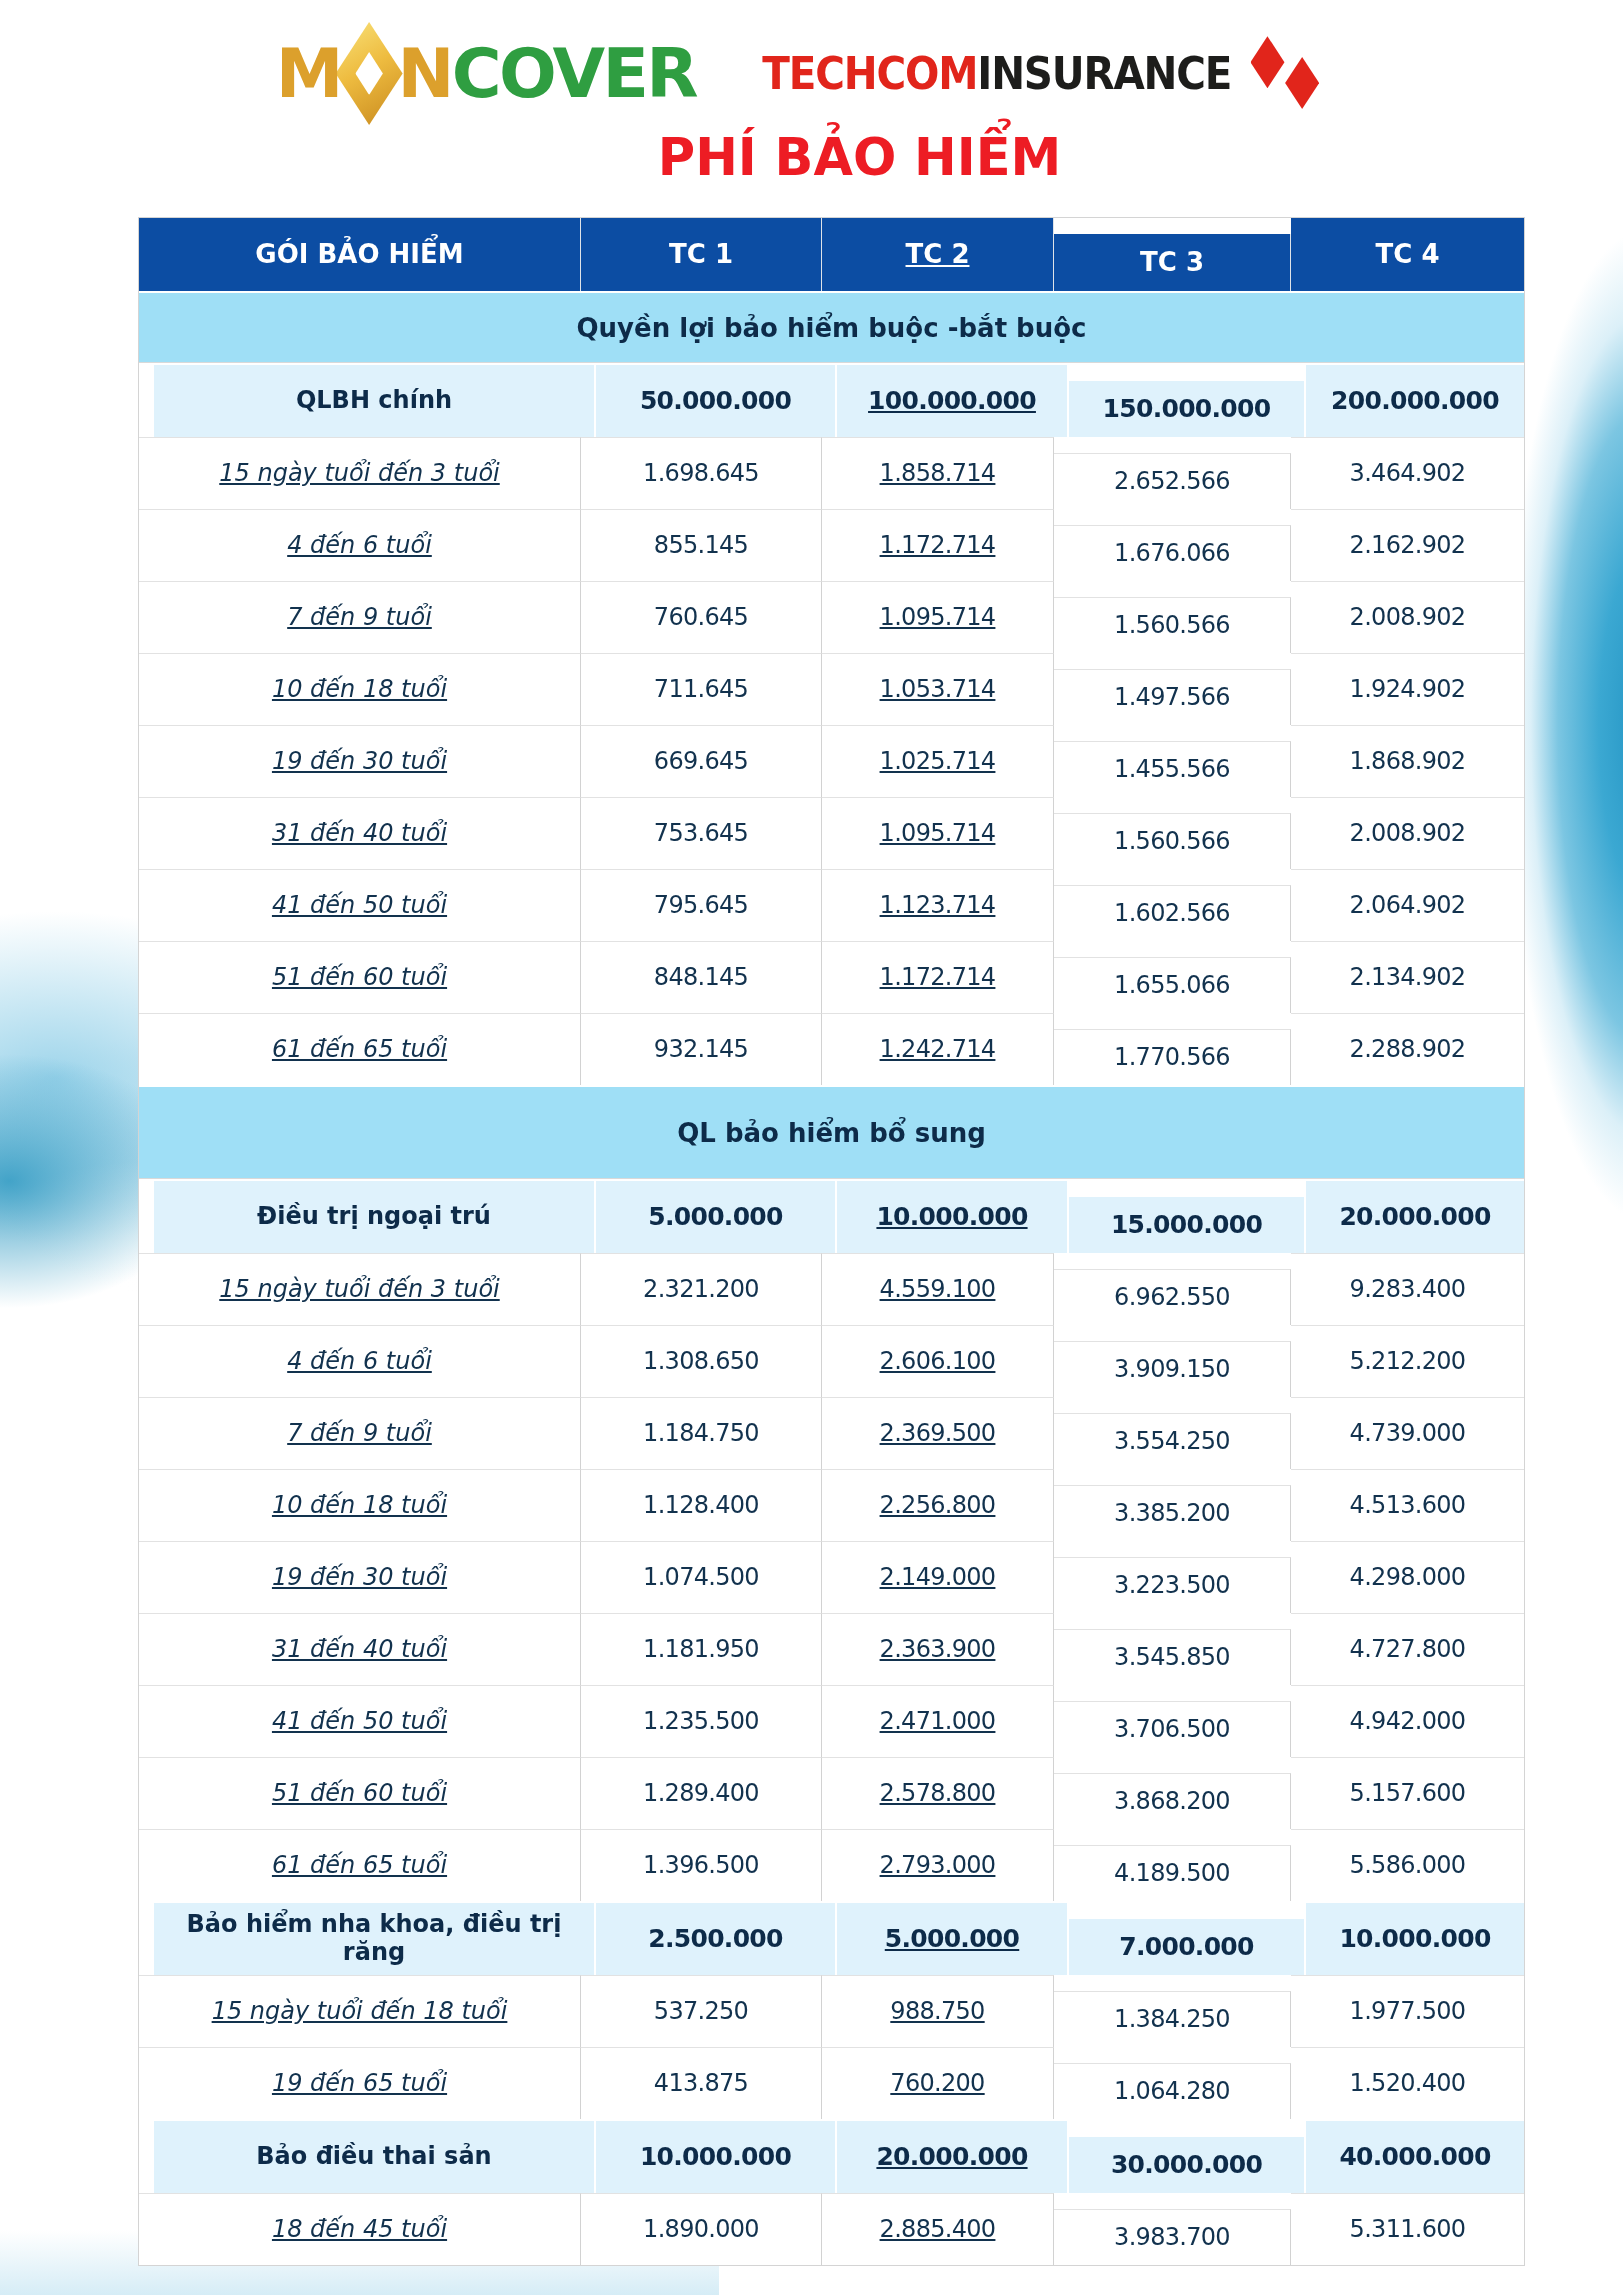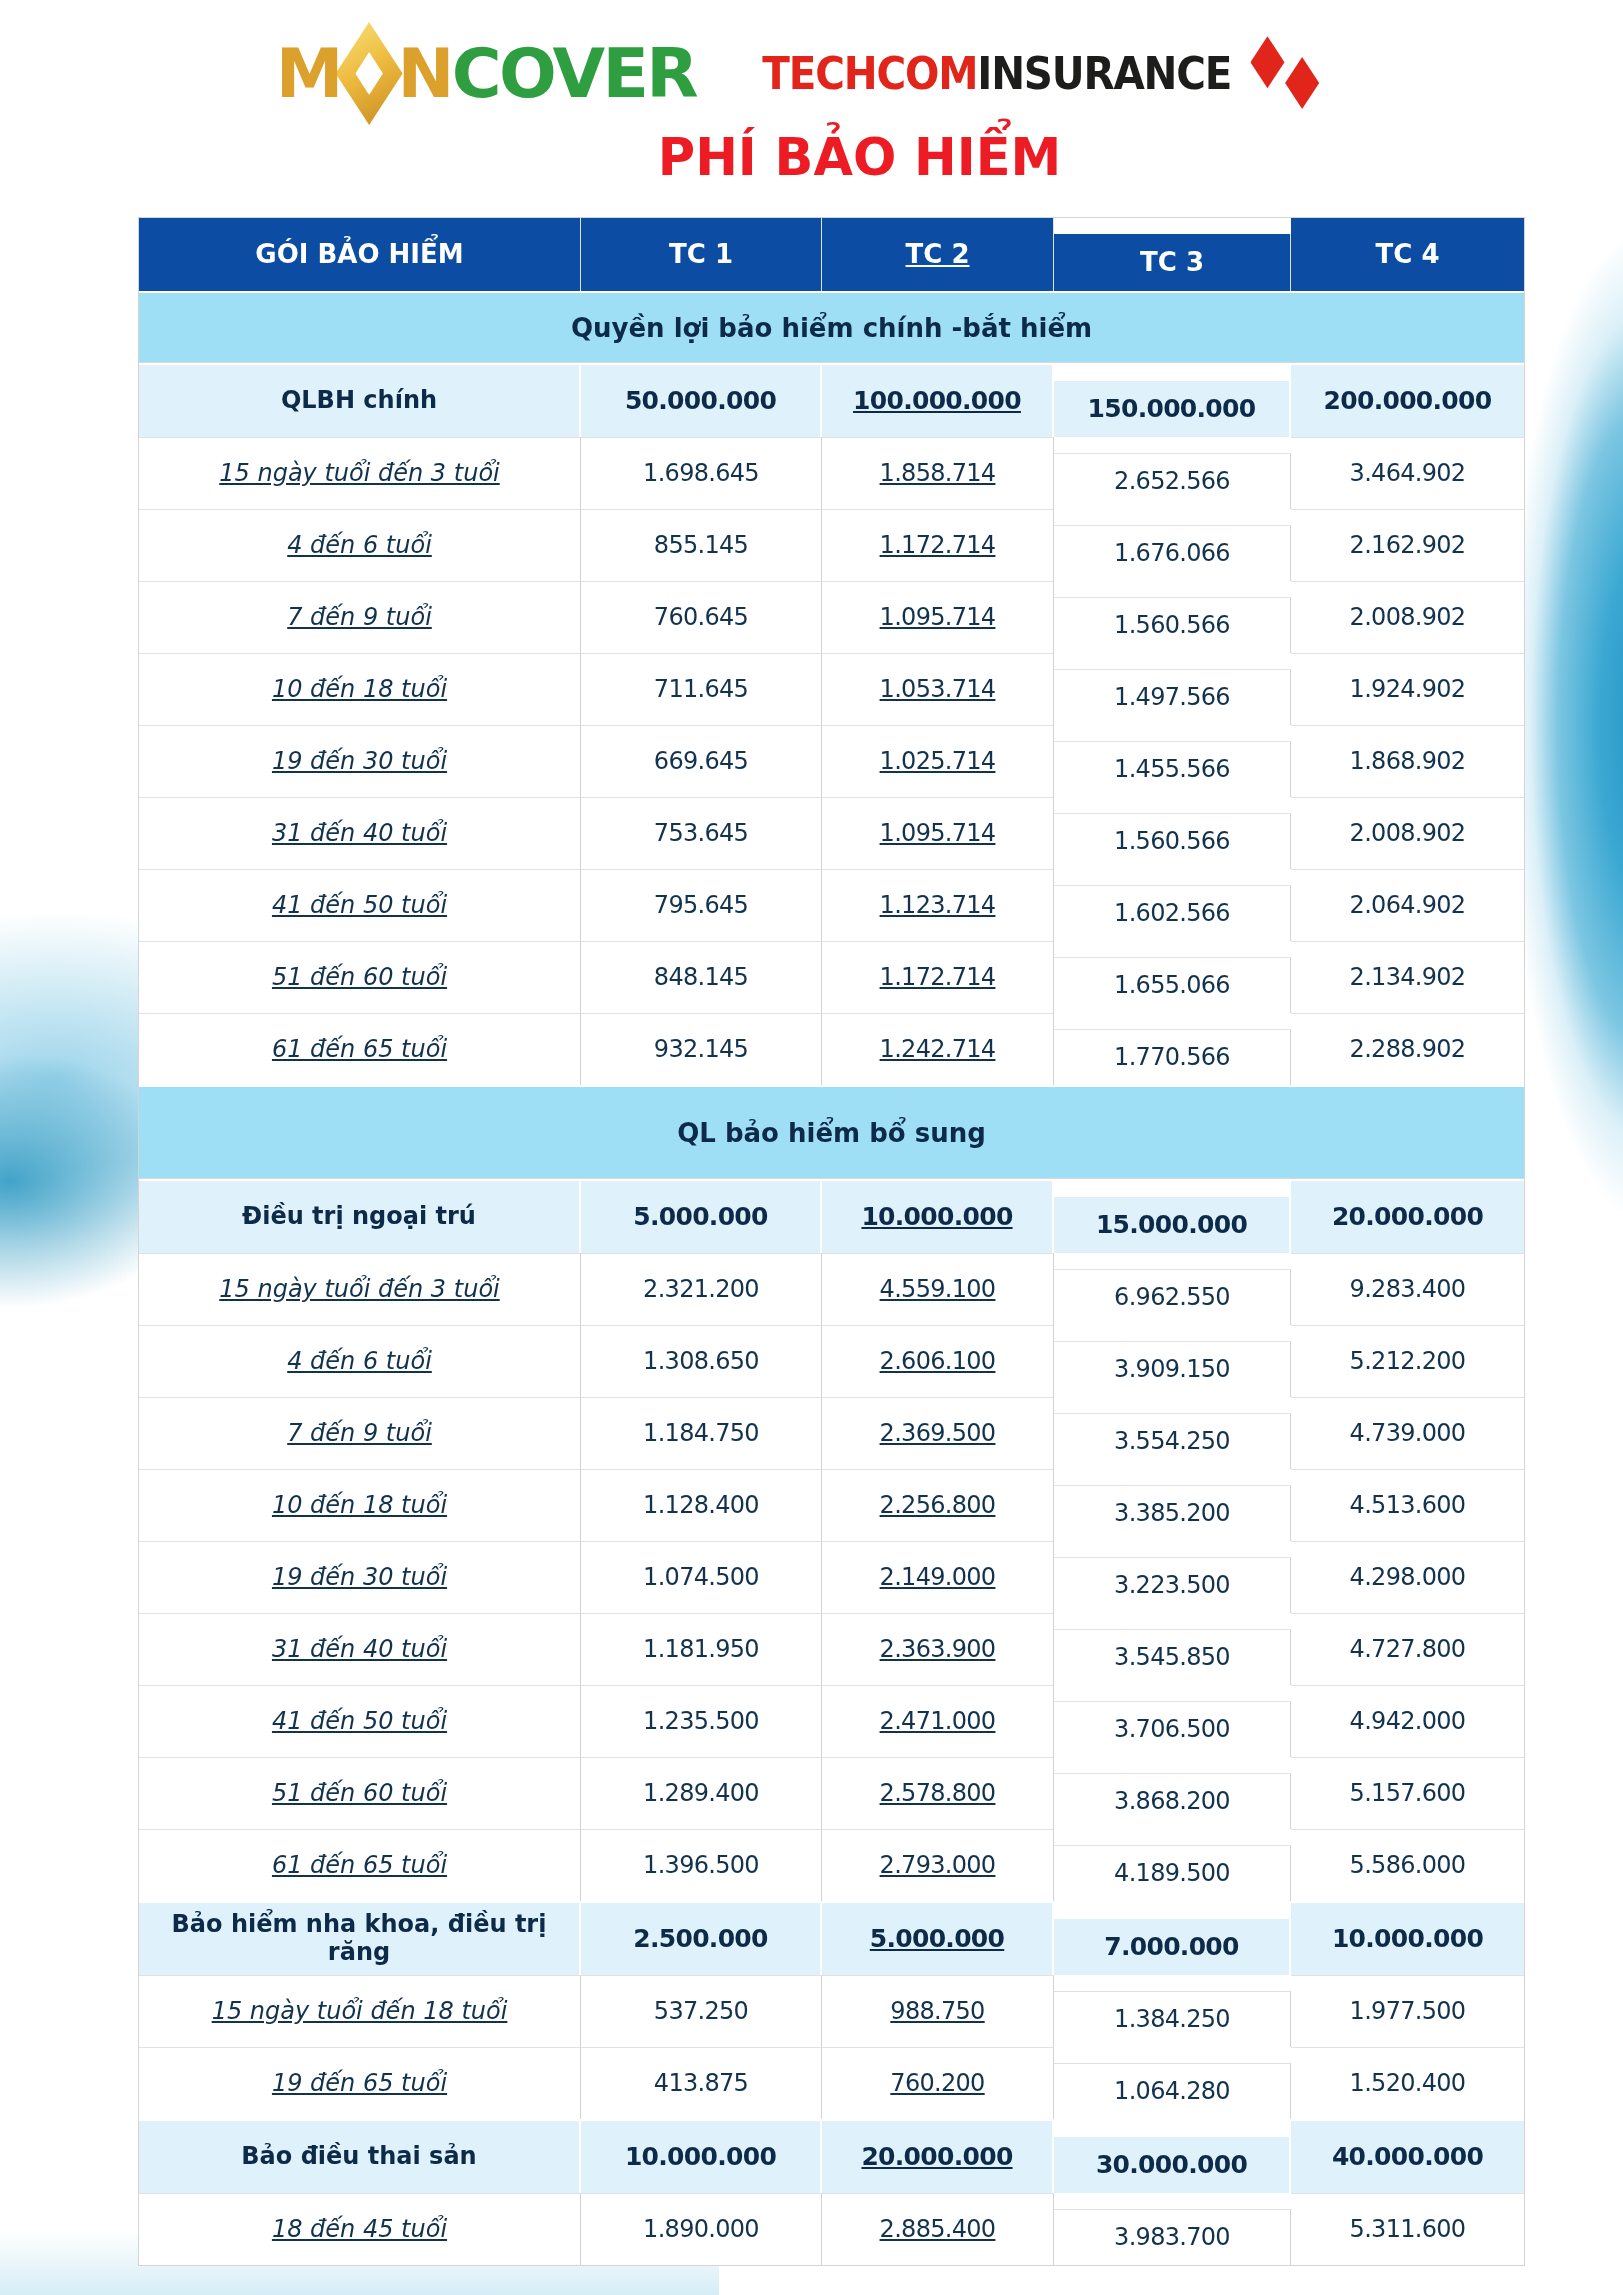--- a/index.html
+++ b/index.html
@@ -71,21 +71,21 @@
   .head .cell{background:#0c4da3;color:#ffffff;font-weight:bold;font-size:26px;
               border-right:1.3px solid #dfe3e8;}
   .head .cell:last-child{border-right:none;}
   .sec{background:#9fdff6;align-items:center;justify-content:center;
        border-top:2px solid #ffffff;border-bottom:1.3px solid #d9d9d9;}
   .sec-cell{width:100%;display:flex;align-items:center;justify-content:center;
             font-weight:bold;font-size:26px;color:#0d2b49;}
   .hl{border-top:2px solid #ffffff;}
   .hl .cell{background:#dff2fc;border-right:2px solid #ffffff;}
   .hl .cell:last-child{border-right:none;}
-  .hl .lab{font-weight:bold;font-size:24px;color:#0d2b49;}
+  .hl .lab{font-weight:bold;font-size:24px;color:#0d2b49;margin-left:15px;}
   .hl .val{font-weight:bold;font-size:25px;color:#0d2b49;letter-spacing:-0.7px;}
   .dr .cell{background:#ffffff;border-right:0.7px solid #d2d2d2;border-top:1.3px solid #e2e2e2;}
   .dr .cell:last-child{border-right:none;}
   .dr .lab{font-style:italic;font-size:24px;color:#12324e;text-decoration:underline;}
   .dr .val{font-size:24px;color:#12324e;letter-spacing:-0.7px;}
 </style>
 </head>
 <body>
 
 <div class="bg bg-right"></div>
@@ -118,21 +118,21 @@
 
   <div class="row head h-head">
     <div class="cell">GÓI BẢO HIỂM</div>
     <div class="cell">TC 1</div>
     <div class="cell">TC 2</div>
     <div class="cell">TC 3</div>
     <div class="cell">TC 4</div>
   </div>
 
   <div class="row sec h-sec">
-    <div class="sec-cell">Quyền lợi bảo hiểm chính -bắt hiểm</div>
+    <div class="sec-cell">Quyền lợi bảo hiểm buộc -bắt buộc</div>
   </div>
 
   <div class="row hl h-hl">
     <div class="cell lab">QLBH chính</div>
     <div class="cell val">50.000.000</div>
     <div class="cell val">100.000.000</div>
     <div class="cell val">150.000.000</div>
     <div class="cell val">200.000.000</div>
   </div>
 

